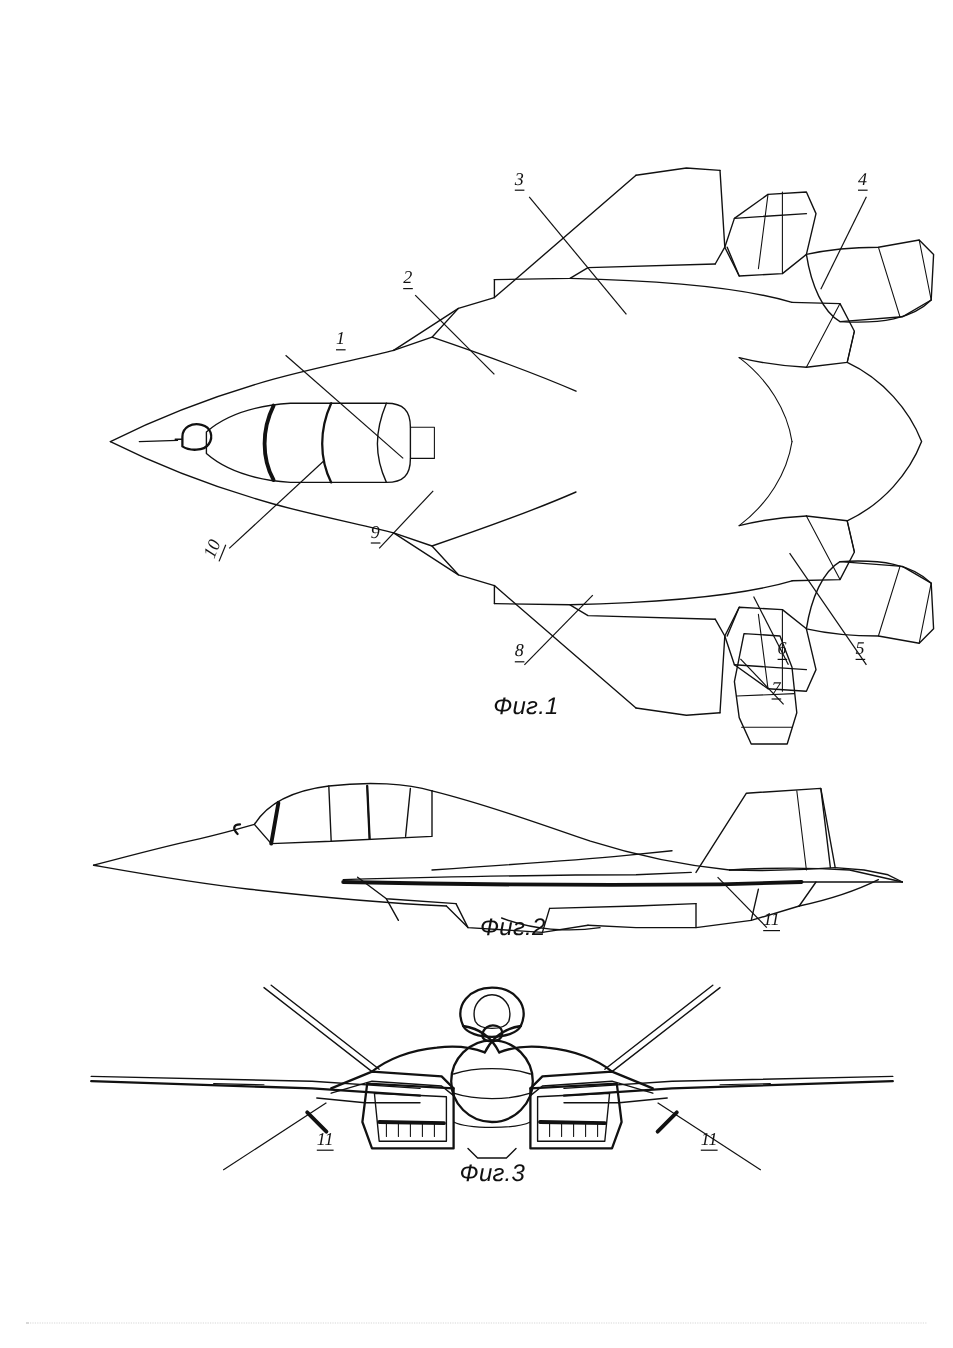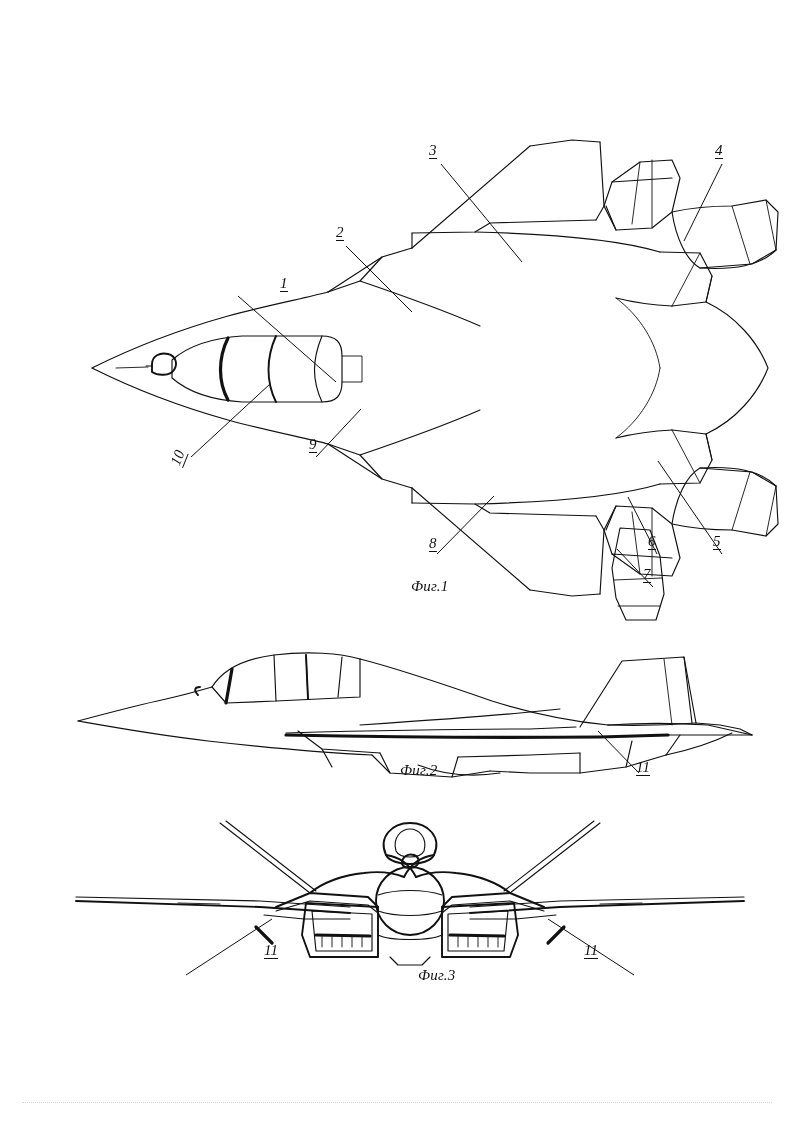--- a/index.html
+++ b/index.html
@@ -23,30 +23,30 @@
   }
   .fig-block { position: absolute; }
   #fig1-block { left: 60px;  top: 120px;  width: 734px; height: 500px; }
   #fig2-block { left: 60px;  top: 625px;  width: 700px; height: 175px; }
   #fig3-block { left: 60px;  top: 815px;  width: 700px; height: 200px; }
 
   .fig-svg { display: block; width: 100%; height: 100%; overflow: visible; }
 
   .caption {
     position: absolute;
-    font-family: Liberation Serif, serif;
+    font-family: Liberation Sans, sans-serif;
     font-style: italic;
-    font-size: 15px;
+    font-size: 20px;
     color: #111111;
     letter-spacing: .2px;
     white-space: nowrap;
   }
   #cap1 { left: 411px; top: 578px; }
   #cap2 { left: 400px; top: 762px; }
-  #cap3 { left: 418px; top: 967px; }
+  #cap3 { left: 383px; top: 967px; }
 
   .ref {
     position: absolute;
     font-family: "Liberation Serif", "DejaVu Serif", serif;
     font-style: italic;
     font-size: 15px;
     color: #111111;
     border-bottom: 1px solid #111111;
     padding-bottom: 0px;
     line-height: 1.0;

